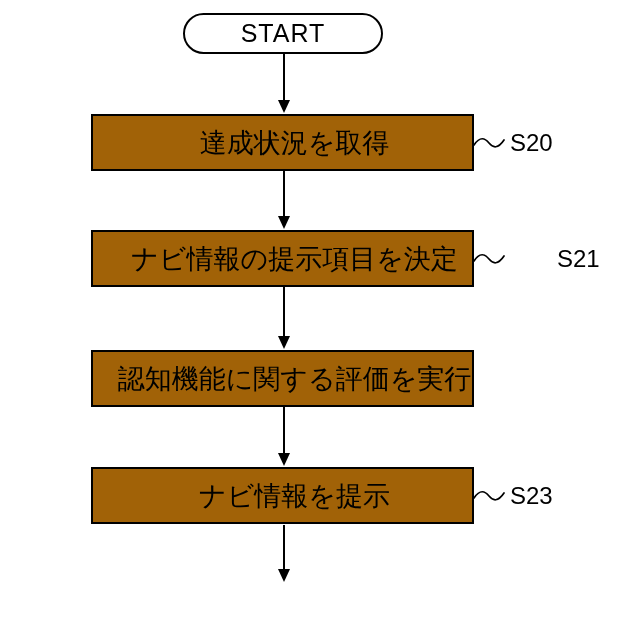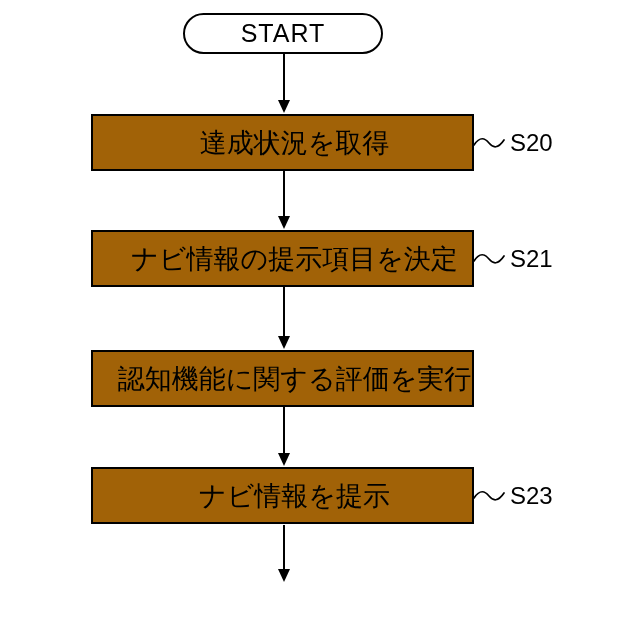--- a/index.html
+++ b/index.html
@@ -66,21 +66,21 @@
   .p3 { top: 350px; }
   .p4 { top: 467px; }
   .step-ref {
     position: absolute;
     left: 473px;
     height: 34px;
     display: flex;
     align-items: center;
   }
   .r1 { top: 126px; }
-  .r2 { top: 242px; }
+  .r2 { top: 242px; gap: 47px; }
   .r3 { top: 362px; }
   .r4 { top: 479px; }
   .step-ref .tilde {
     display: block;
     margin-right: 5px;
   }
   .step-ref span {
     font-size: 24px;
     color: #000000;
     white-space: nowrap;

